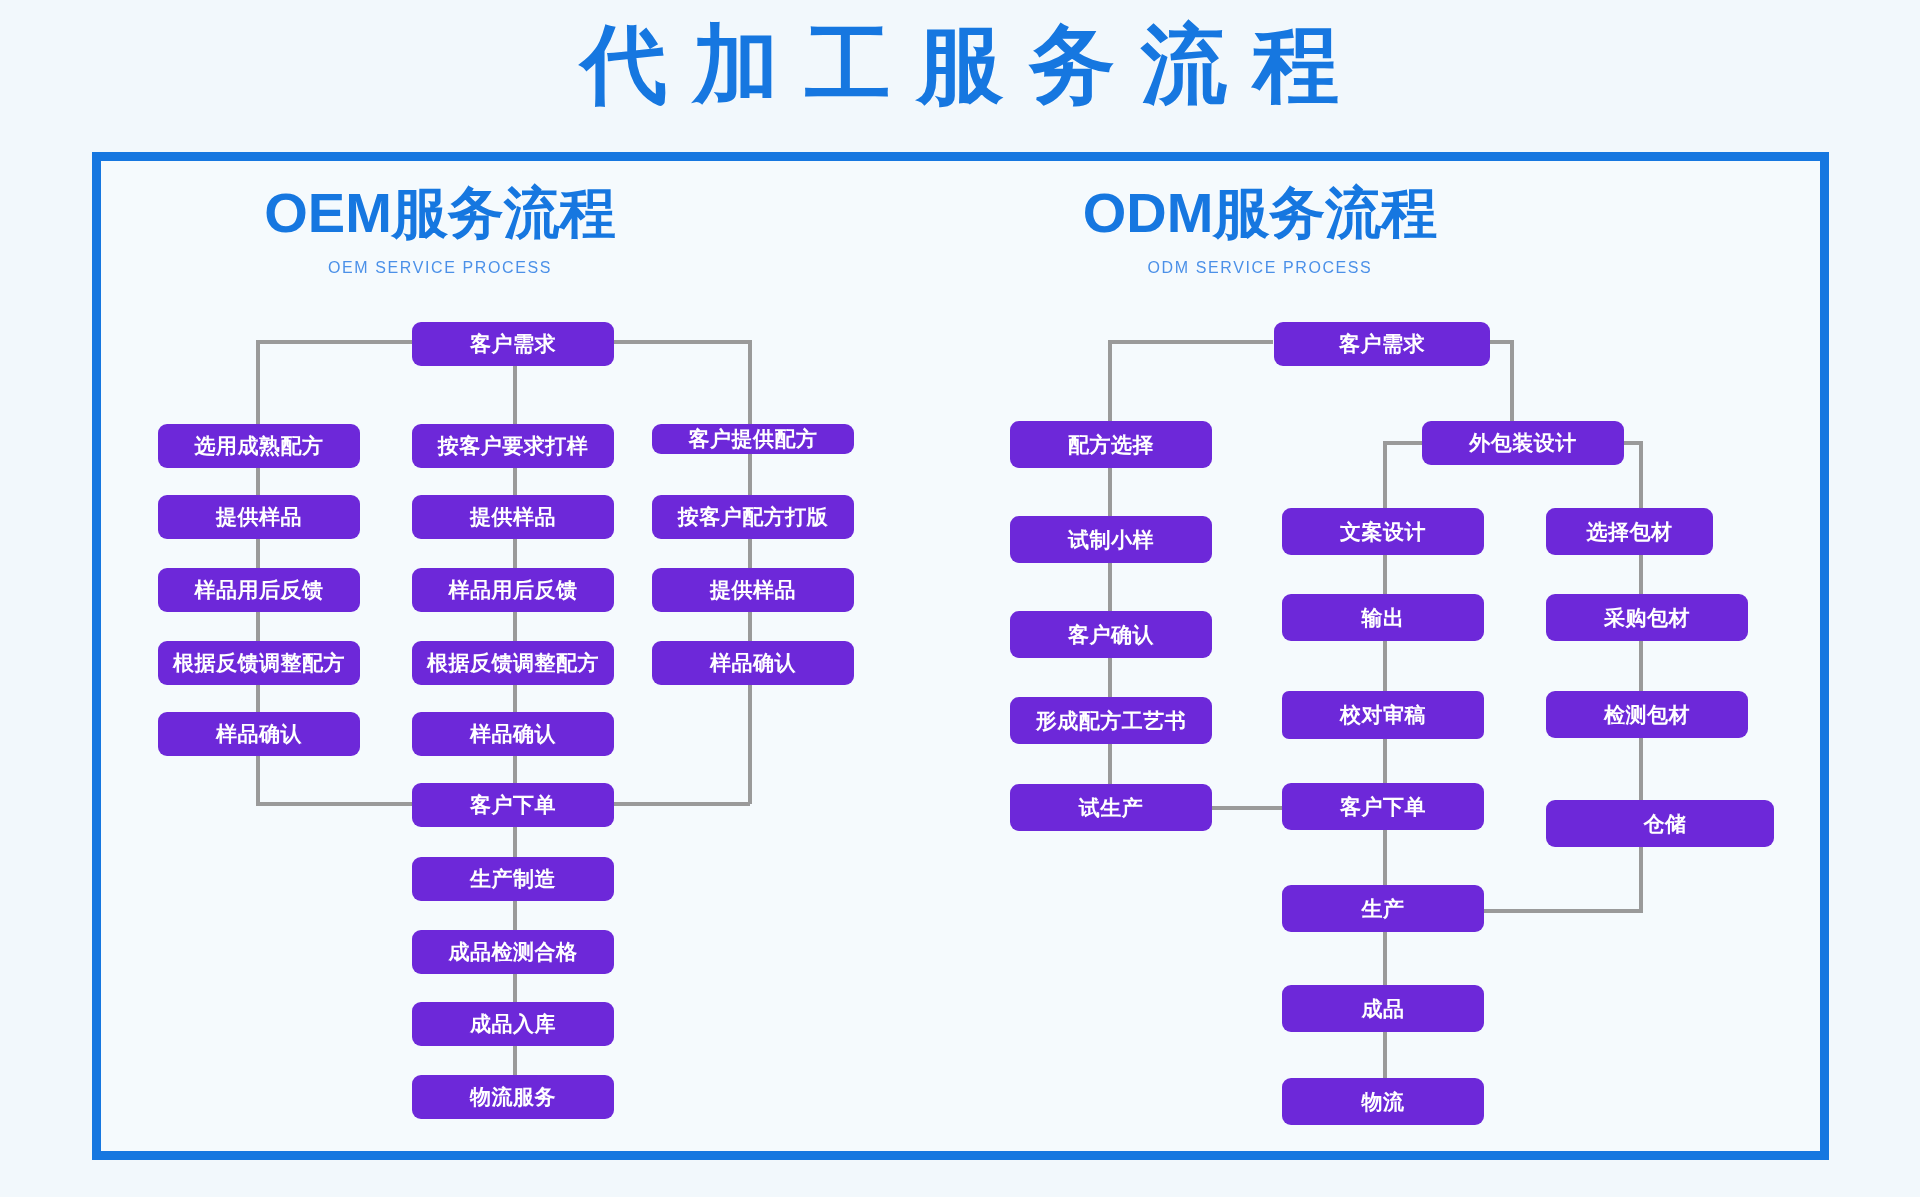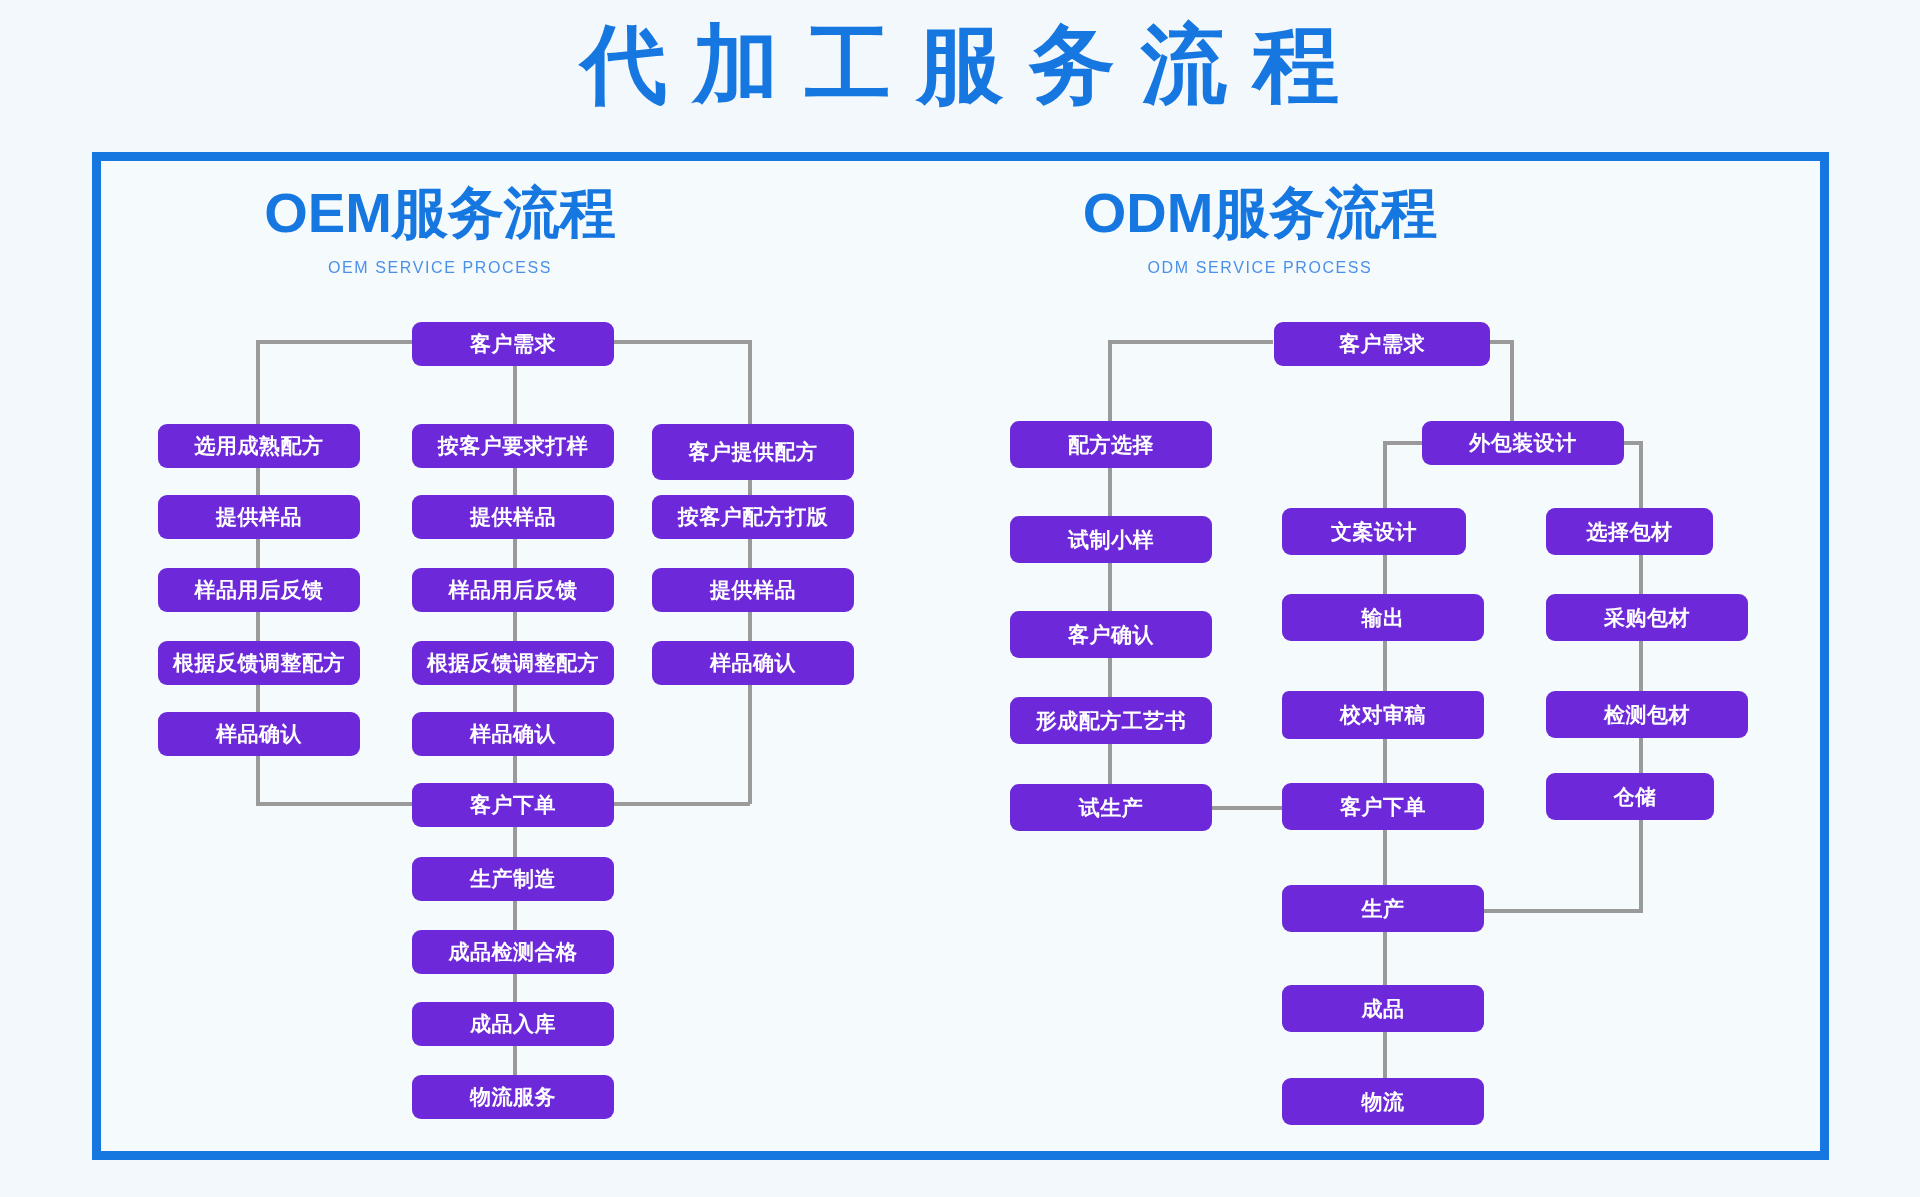--- a/index.html
+++ b/index.html
@@ -97,21 +97,21 @@
   <div class="node" style="left:158px; top:568px; width:202px; height:44px;">样品用后反馈</div>
   <div class="node" style="left:158px; top:641px; width:202px; height:44px;">根据反馈调整配方</div>
   <div class="node" style="left:158px; top:712px; width:202px; height:44px;">样品确认</div>
 
   <div class="node" style="left:412px; top:424px; width:202px; height:44px;">按客户要求打样</div>
   <div class="node" style="left:412px; top:495px; width:202px; height:44px;">提供样品</div>
   <div class="node" style="left:412px; top:568px; width:202px; height:44px;">样品用后反馈</div>
   <div class="node" style="left:412px; top:641px; width:202px; height:44px;">根据反馈调整配方</div>
   <div class="node" style="left:412px; top:712px; width:202px; height:44px;">样品确认</div>
 
-  <div class="node" style="left:652px; top:424px; width:202px; height:56px;">客户提供配方</div>
+  <div class="node" style="left:652px; top:424px; width:202px; height:30px;">客户提供配方</div>
   <div class="node" style="left:652px; top:495px; width:202px; height:44px;">按客户配方打版</div>
   <div class="node" style="left:652px; top:568px; width:202px; height:44px;">提供样品</div>
   <div class="node" style="left:652px; top:641px; width:202px; height:44px;">样品确认</div>
 
   <div class="node" style="left:412px; top:783px; width:202px; height:44px;">客户下单</div>
   <div class="node" style="left:412px; top:857px; width:202px; height:44px;">生产制造</div>
   <div class="node" style="left:412px; top:930px; width:202px; height:44px;">成品检测合格</div>
   <div class="node" style="left:412px; top:1002px; width:202px; height:44px;">成品入库</div>
   <div class="node" style="left:412px; top:1075px; width:202px; height:44px;">物流服务</div>
 
@@ -137,27 +137,27 @@
   <div class="node" style="left:1274px; top:322px; width:216px; height:44px;">客户需求</div>
 
   <div class="node" style="left:1010px; top:421px; width:202px; height:47px;">配方选择</div>
   <div class="node" style="left:1010px; top:516px; width:202px; height:47px;">试制小样</div>
   <div class="node" style="left:1010px; top:611px; width:202px; height:47px;">客户确认</div>
   <div class="node" style="left:1010px; top:697px; width:202px; height:47px;">形成配方工艺书</div>
   <div class="node" style="left:1010px; top:784px; width:202px; height:47px;">试生产</div>
 
   <div class="node" style="left:1422px; top:421px; width:202px; height:44px;">外包装设计</div>
 
-  <div class="node" style="left:1282px; top:508px; width:184px; height:47px;">文案设计</div>
+  <div class="node" style="left:1282px; top:508px; width:202px; height:47px;">文案设计</div>
   <div class="node" style="left:1282px; top:594px; width:202px; height:47px;">输出</div>
   <div class="node" style="left:1282px; top:691px; width:202px; height:48px;border-radius:7px;">校对审稿</div>
   <div class="node" style="left:1282px; top:783px; width:202px; height:47px;">客户下单</div>
 
   <div class="node" style="left:1546px; top:508px; width:167px; height:47px;">选择包材</div>
   <div class="node" style="left:1546px; top:594px; width:202px; height:47px;">采购包材</div>
   <div class="node" style="left:1546px; top:691px; width:202px; height:47px;">检测包材</div>
-  <div class="node" style="left:1546px; top:773px; width:168px; height:47px;padding-left:10px;">仓储</div>
+  <div class="node" style="left:1546px; top:800px; width:228px; height:47px;padding-left:10px;">仓储</div>
 
   <div class="node" style="left:1282px; top:885px; width:202px; height:47px;">生产</div>
   <div class="node" style="left:1282px; top:985px; width:202px; height:47px;">成品</div>
   <div class="node" style="left:1282px; top:1078px; width:202px; height:47px;">物流</div>
 
 </div>
 
 </body></html>

